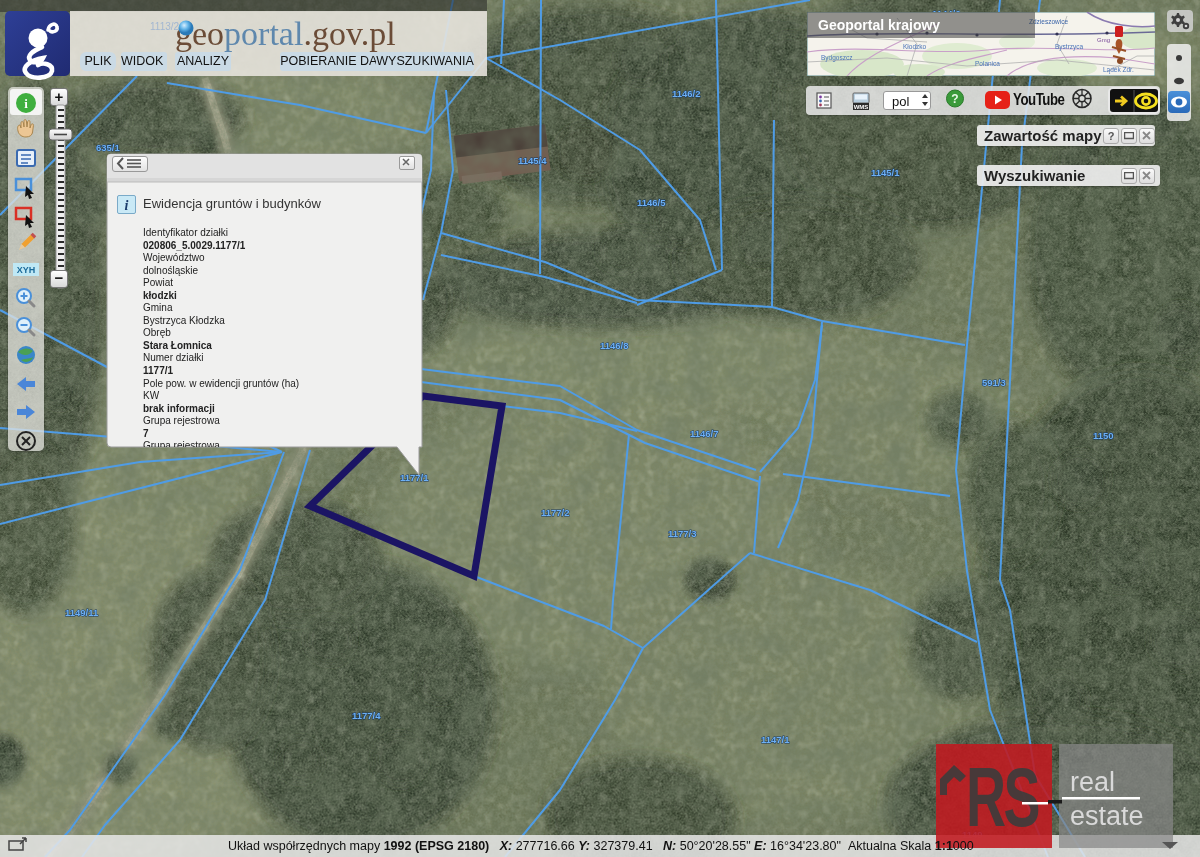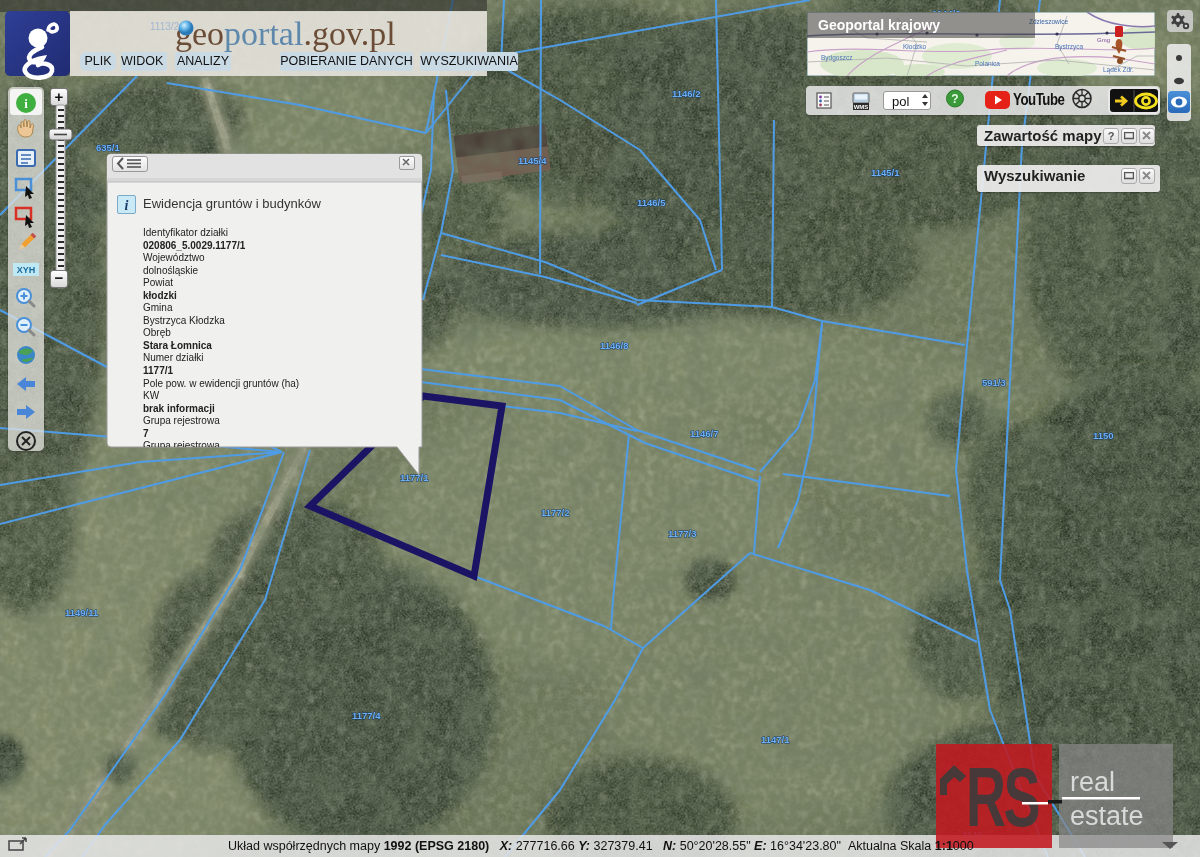--- a/index.html
+++ b/index.html
@@ -220,21 +220,21 @@
       </radialGradient>
     </defs>
   <circle cx="8" cy="8" r="7.5" fill="url(#ball)"></circle>
 </svg>
 <div class="abs" style="left:150px;top:21px;font-size:10px;font-weight:normal;color:rgba(125,160,210,0.6);">1113/2</div>
 <div class="abs" style="left:0;top:52px;width:487px;height:19px;font-size:12.5px;color:#111;">
   <span class="abs" style="left:80px;width:36px;top:0;height:19px;background:#cadae5;border-radius:6px;text-align:center;line-height:19px;white-space:nowrap;">PLIK</span>
   <span class="abs" style="left:121px;width:46px;top:0;height:19px;background:#cadae5;border-radius:3px;line-height:19px;white-space:nowrap;">WIDOK</span>
   <span class="abs" style="left:175px;width:56px;top:0;height:19px;background:#cadae5;border-radius:3px;text-align:center;line-height:19px;white-space:nowrap;">ANALIZY</span>
   <span class="abs" style="left:236px;width:133px;top:0;height:19px;background:#cadae5;border-radius:3px;text-align:center;line-height:19px;white-space:nowrap;margin-left:44px;">POBIERANIE DANYCH</span>
-  <span class="abs" style="left:376px;width:98px;top:0;height:19px;background:#cadae5;border-radius:3px;text-align:center;line-height:19px;white-space:nowrap;margin-left:44px;">WYSZUKIWANIA</span>
+  <span class="abs" style="left:376px;width:98px;top:0;height:19px;background:#cadae5;border-radius:3px;text-align:center;line-height:19px;white-space:nowrap;">WYSZUKIWANIA</span>
 </div>
 
 <div class="abs" style="left:8px;top:87px;width:36px;height:364px;background:rgba(228,228,223,0.75);border-radius:5px;box-shadow:0 1px 3px rgba(0,0,0,0.3)"></div>
 <div class="abs" style="left:10px;top:89px;width:32px;height:26px;background:rgba(250,250,250,0.9);border-radius:3px;"></div>
 <svg class="abs" width="52" height="380" style="left:0px;top:85px">
 
   <circle cx="26" cy="18" r="10" fill="#3faf3f"></circle>
   <text x="26" y="23" font-size="13" font-weight="bold" fill="#fff" text-anchor="middle" font-family="Liberation Serif">i</text>
 
   <g transform="translate(26,44)">
@@ -518,21 +518,21 @@
   <span style="position:absolute;left:126px;top:3px;width:14px;height:14px;background:linear-gradient(#fafafa,#ddd);border:1px solid #aaa;border-radius:3px;text-align:center;font-size:11px;font-weight:bold;color:#555;line-height:14px;">?</span>
   <span style="position:absolute;left:144px;top:3px;width:14px;height:14px;background:linear-gradient(#fafafa,#ddd);border:1px solid #aaa;border-radius:3px;"></span>
   <svg width="10" height="8" style="position:absolute;left:147px;top:7px">
       <rect x="0.5" y="0.5" width="9" height="6" fill="none" stroke="#555" stroke-width="1.5"></rect>
     </svg>
   <span style="position:absolute;left:162px;top:3px;width:14px;height:14px;background:linear-gradient(#fafafa,#ddd);border:1px solid #aaa;border-radius:3px;"></span>
   <svg width="10" height="10" style="position:absolute;left:165px;top:6px">
       <path d="M1,1 L8,8 M8,1 L1,8" stroke="#888" stroke-width="1.8"></path>
     </svg>
 </div>
-<div class="abs" style="left:977px;top:165px;width:183px;height:27px;background:rgba(238,238,238,0.92);border-radius:3px;box-shadow:0 1px 2px rgba(0,0,0,0.3)">
+<div class="abs" style="left:977px;top:165px;width:183px;height:21px;background:rgba(238,238,238,0.92);border-radius:3px;box-shadow:0 1px 2px rgba(0,0,0,0.3)">
   <span style="position:absolute;left:7px;top:2px;font-size:15px;font-weight:bold;color:#222;">Wyszukiwanie</span>
   <span style="position:absolute;left:144px;top:3px;width:14px;height:14px;background:linear-gradient(#fafafa,#ddd);border:1px solid #aaa;border-radius:3px;"></span>
   <svg width="10" height="8" style="position:absolute;left:147px;top:7px">
       <rect x="0.5" y="0.5" width="9" height="6" fill="none" stroke="#555" stroke-width="1.5"></rect>
     </svg>
   <span style="position:absolute;left:162px;top:3px;width:14px;height:14px;background:linear-gradient(#fafafa,#ddd);border:1px solid #aaa;border-radius:3px;"></span>
   <svg width="10" height="10" style="position:absolute;left:165px;top:6px">
       <path d="M1,1 L8,8 M8,1 L1,8" stroke="#888" stroke-width="1.8"></path>
     </svg>
 </div>

